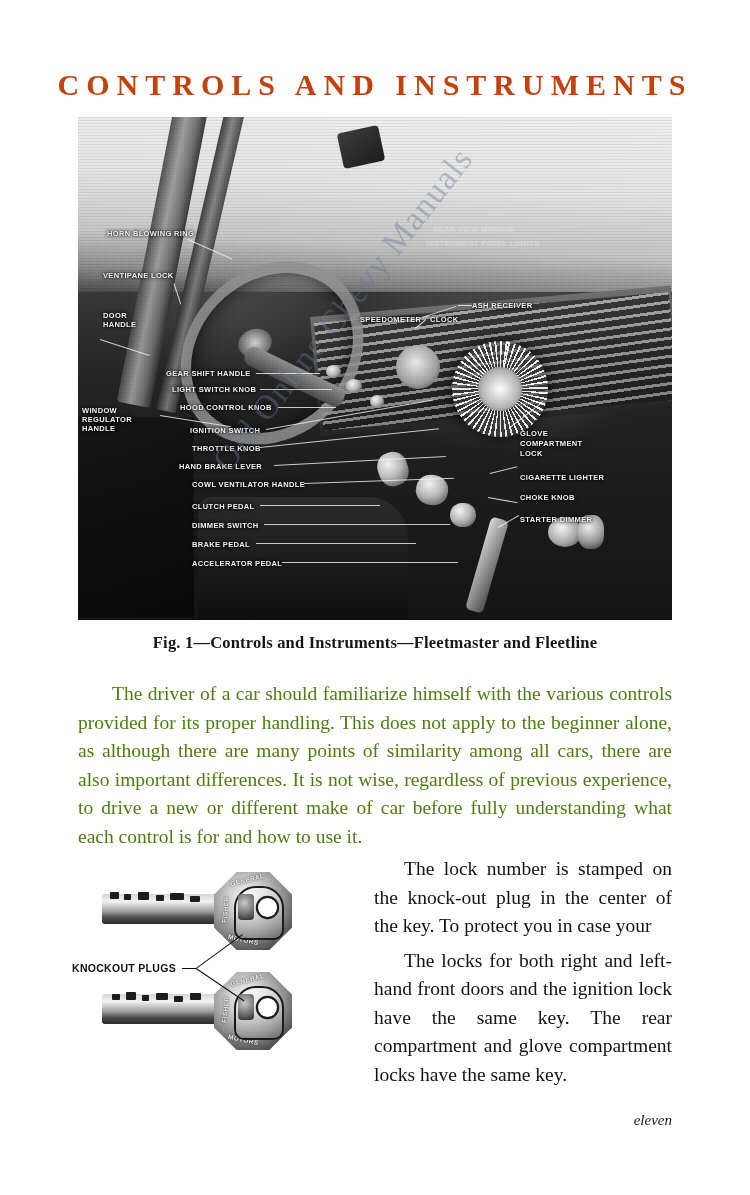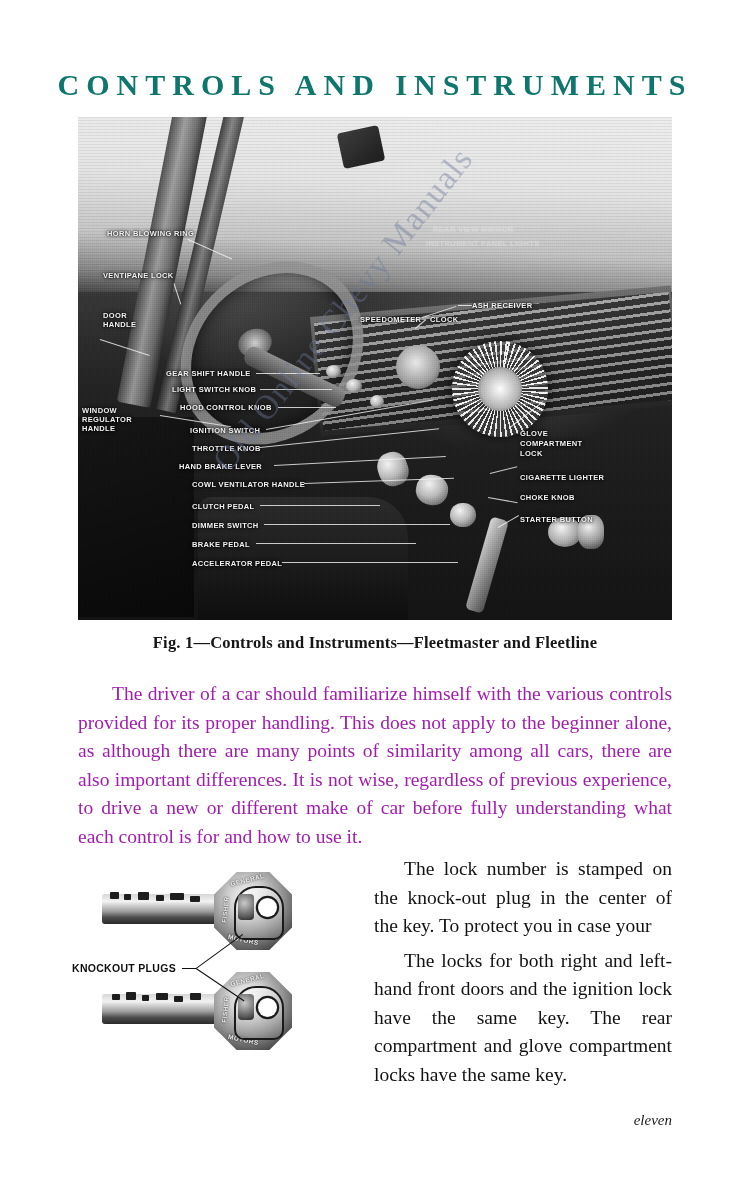--- a/index.html
+++ b/index.html
@@ -12,21 +12,21 @@
   }
   .page{position:relative;width:750px;height:1195px;background:#fff;}
 
   
   .page-title{
     position:absolute;left:0;top:68px;width:750px;
     text-align:center;
     font-family:"Liberation Serif", serif;
     font-size:30px;font-weight:700;
     letter-spacing:7px;
-    color:#0f766e;
+    color:#c2410c;
     white-space:nowrap;
   }
 
   
   .photo-wrap{
     position:absolute;left:78px;top:117px;width:594px;height:503px;
     overflow:hidden;
     background:#2a2a2a;
   }
   .photo-bg{
@@ -187,21 +187,21 @@
     font-weight:700;font-size:16.5px;
     color:#161616;letter-spacing:.2px;
   }
 
   
   .body-para{
     position:absolute;left:78px;top:680px;width:594px;
     font-family:"Liberation Serif", serif;
     font-size:19.5px;line-height:28.5px;
     text-align:justify;text-indent:34px;
-    color:#a21caf;
+    color:#4d7c0f;
     hyphens:none;
   }
 
   
   .col-right{
     position:absolute;left:374px;top:855px;width:298px;
   }
   .section-head{
     font-family:"Liberation Sans", sans-serif;
     font-weight:700;font-size:21px;
@@ -377,21 +377,21 @@
 COMPARTMENT
 LOCK</div>
     <div class="ld" style="left:432px;top:310px;width:42px;transform:rotate(-38deg);"></div>
 
     <div class="cl" style="left:442px;top:356px;">CIGARETTE LIGHTER</div>
     <div class="ld" style="left:412px;top:356px;width:28px;transform:rotate(-14deg);"></div>
 
     <div class="cl" style="left:442px;top:376px;">CHOKE KNOB</div>
     <div class="ld" style="left:410px;top:380px;width:30px;transform:rotate(10deg);"></div>
 
-    <div class="cl" style="left:442px;top:398px;">STARTER BUTTON</div>
+    <div class="cl" style="left:442px;top:398px;">STARTER DIMMER</div>
     <div class="ld" style="left:420px;top:410px;width:24px;transform:rotate(-30deg);"></div>
   </div>
 
   <div class="watermark">Old Online Chevy Manuals</div>
 
   <div class="fig1-caption">Fig. 1—Controls and Instruments—Fleetmaster and Fleetline</div>
 
   <div class="body-para">The driver of a car should familiarize himself with the various controls provided for its proper handling. This does not apply to the beginner alone, as although there are many points of similarity among all cars, there are also important differences. It is not wise, regardless of previous experience, to drive a new or different make of car before fully understanding what each control is for and how to use it.</div>
 
   <div class="col-right">

